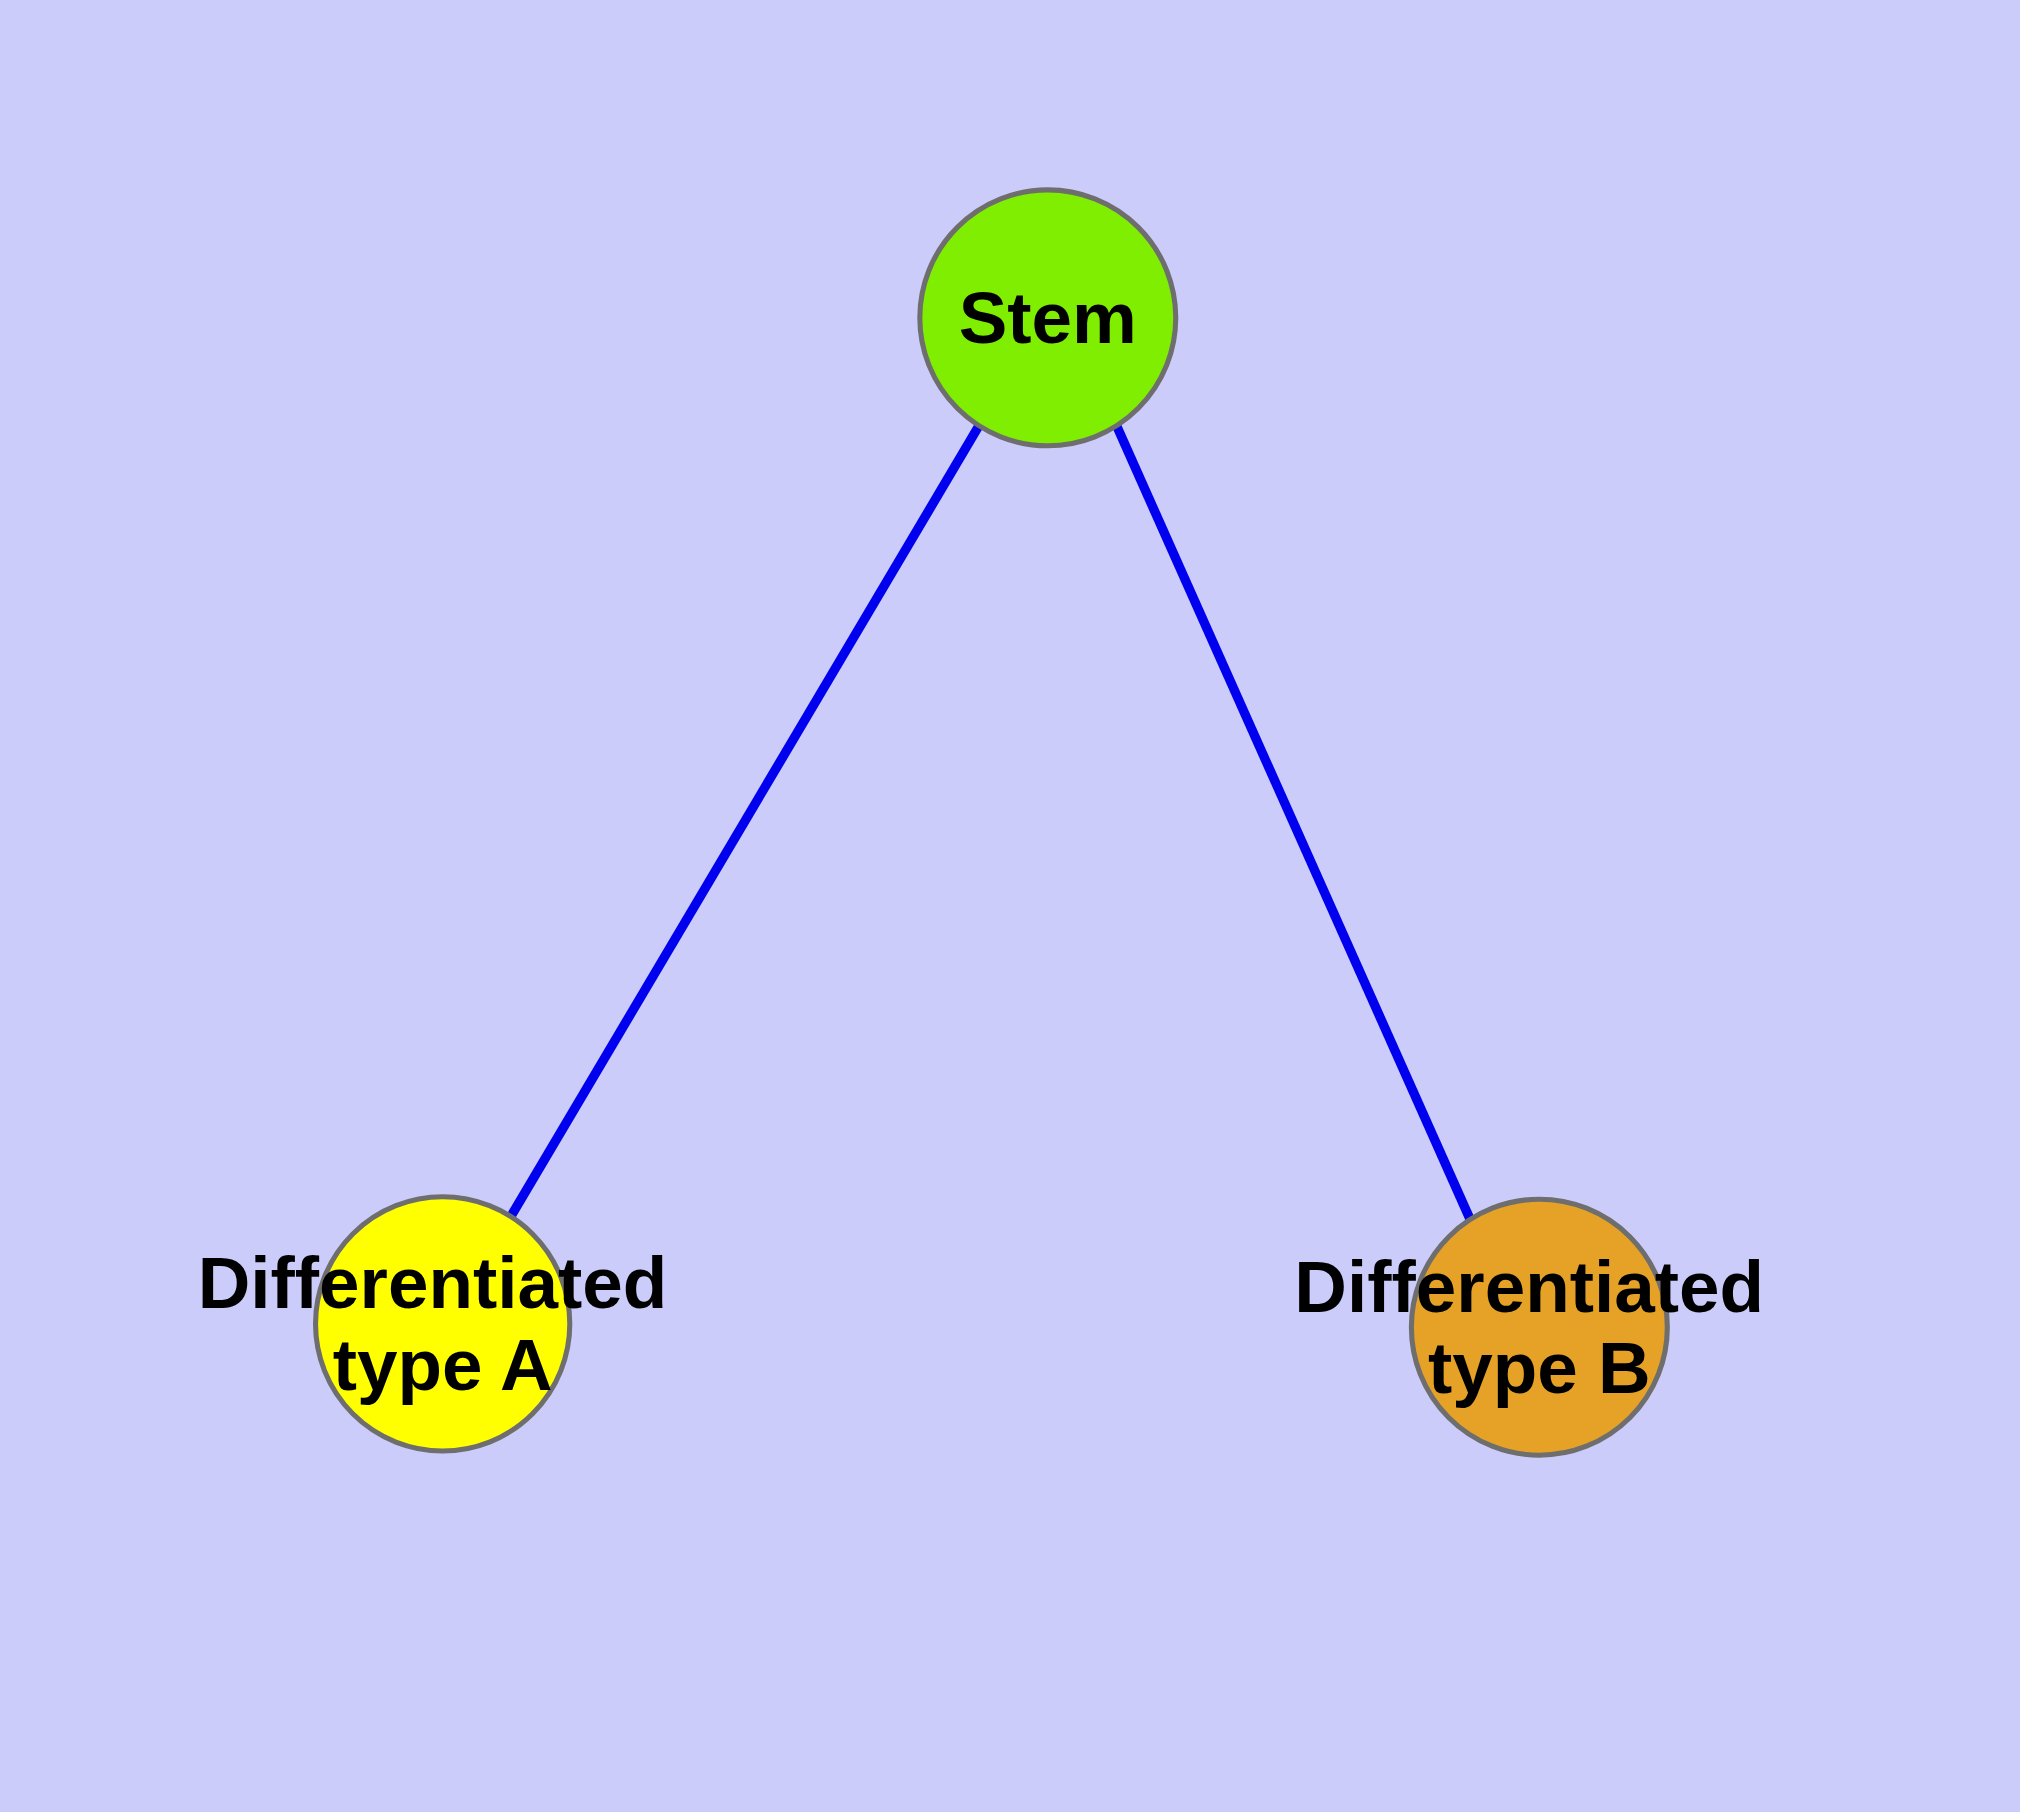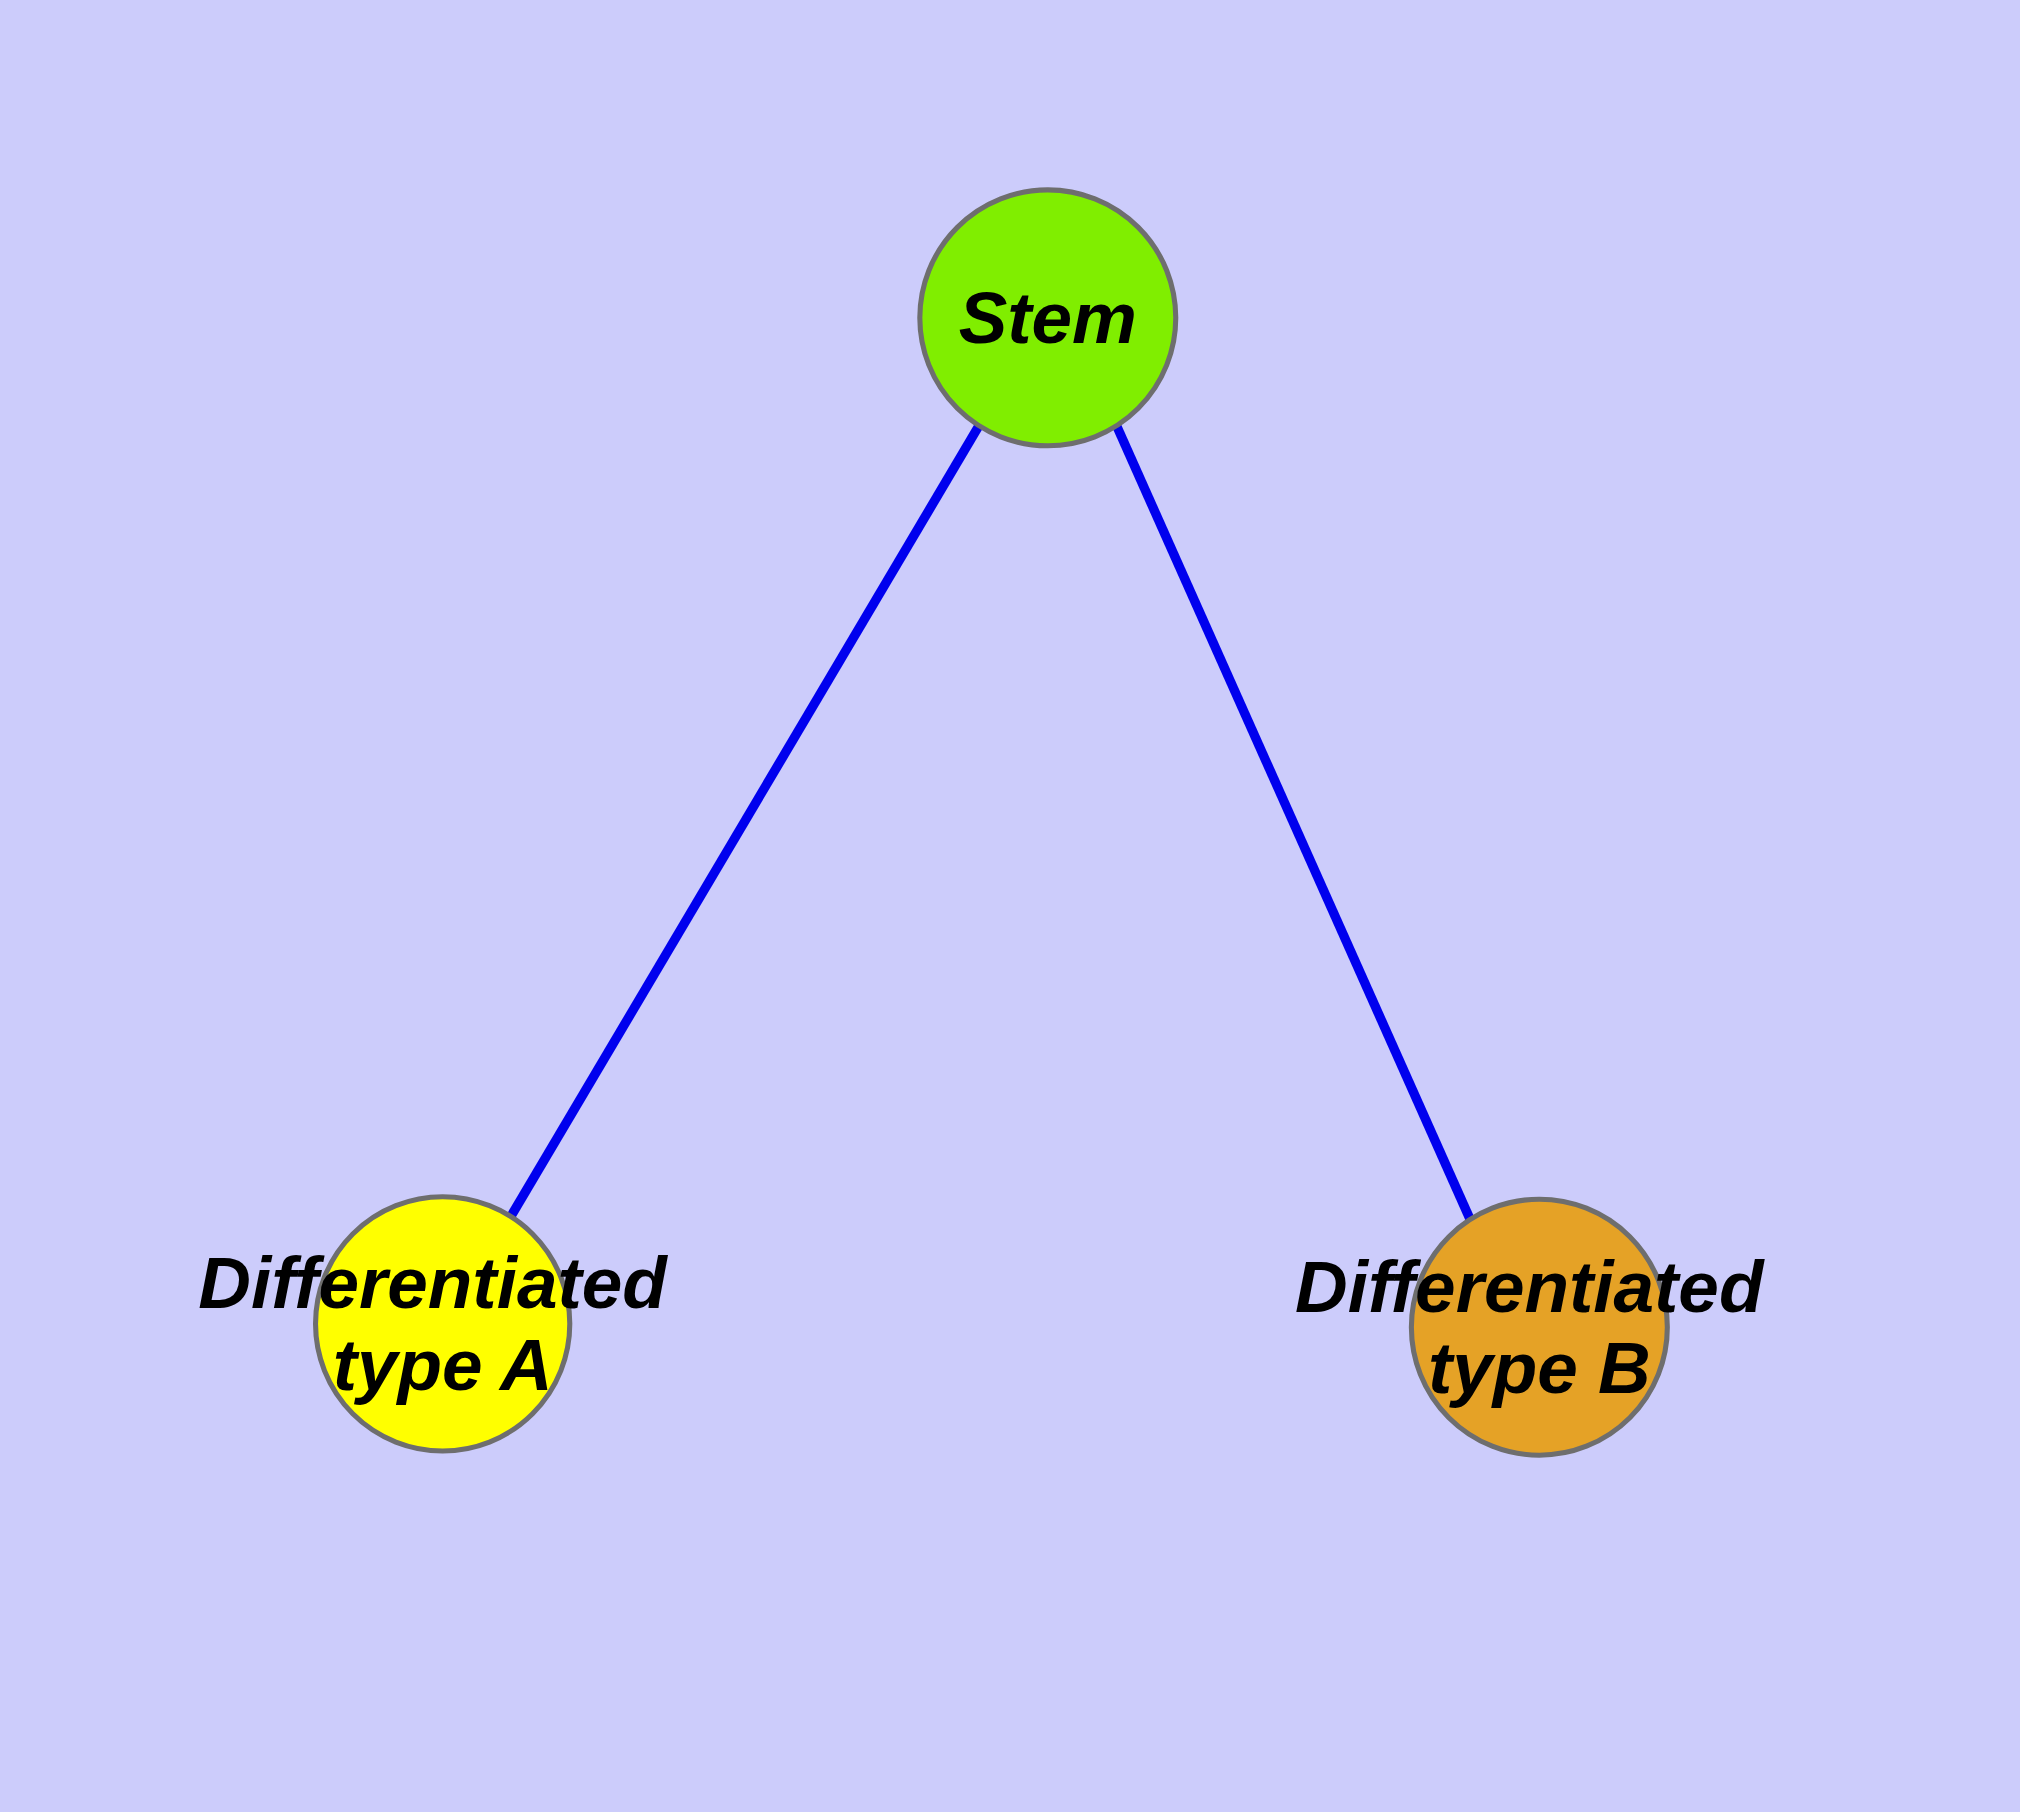--- a/index.html
+++ b/index.html
@@ -27,21 +27,21 @@
     font-family: "Liberation Sans", sans-serif;
     font-weight: bold;
     fill: #000000;
     text-anchor: middle;
     dominant-baseline: middle;
   }
 </style>
 </head>
 <body style="background: rgb(204, 204, 251);">
 
-<div id="canvas" style="width: 2021px; height: 1812px; background: rgb(204, 204, 251); font-style: italic;">
+<div id="canvas" style="width: 2021px; height: 1812px; background: rgb(204, 204, 251);">
   <svg id="graph-svg" viewBox="0 0 2384 2138" style="width: 2021px; height: 1812px;">
 
     <rect id="bg-rect" x="0" y="0" width="2384" height="2138" fill="#ccccfb"></rect>
 
     <g id="edges-layer">
       <line id="edge-0" x1="1155" y1="502" x2="602" y2="1436" stroke="#0000ee" stroke-width="11" stroke-linecap="butt"></line>
       <line id="edge-1" x1="1317" y1="502" x2="1734" y2="1438" stroke="#0000ee" stroke-width="11" stroke-linecap="butt"></line>
     </g>
 
     <g id="nodes-layer">

